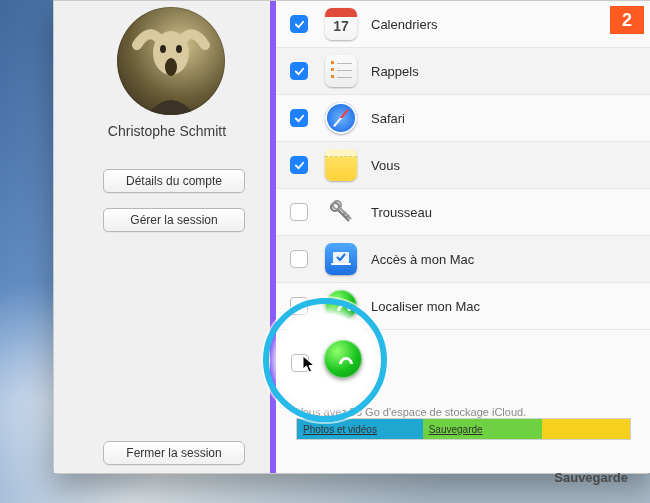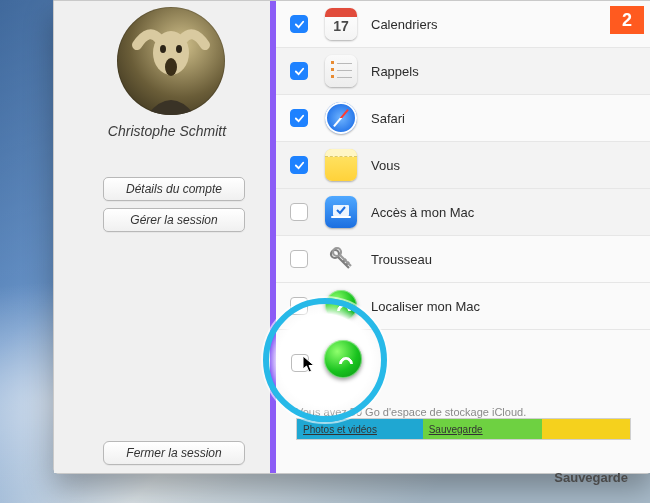--- a/index.html
+++ b/index.html
@@ -1,26 +1,26 @@
 <!DOCTYPE html>
 <html><head>
 <meta charset="utf-8">
 <style>
   html,body {margin:0;padding:0;width:650px;height:503px;overflow:hidden;font-family:-apple-system,"Helvetica Neue",Arial,sans-serif;}
   
   .backdrop{position:absolute;inset:0;background:linear-gradient(135deg,#1f4f8b 0%,#5e8cc4 30%,#d8e1e6 55%,#a9bccb 80%);filter:blur(0px);}
   .backdrop:before{content:"";position:absolute;inset:0;background:radial-gradient(60% 40% at 10% 80%,rgba(255,255,255,.6),transparent 60%),linear-gradient(180deg,rgba(255,255,255,.15),transparent);}
   
   .window{position:absolute;left:53px;top:0;width:597px;height:472px;background:#efefef;border:1px solid #c9c9c9;border-radius:0 0 6px 6px;box-shadow:0 15px 30px rgba(0,0,0,.3);}
-  .left-pane{position:absolute;left:0;top:0;width:226px;height:100%;background:#f0f0f0;font-style:italic;}
+  .left-pane{position:absolute;left:0;top:0;width:226px;height:100%;background:#f0f0f0;}
   .avatar{position:absolute;left:63px;top:6px;width:108px;height:108px;border-radius:50%;background:radial-gradient(circle at 60% 35%,#cfbf8a 0%,#6a5d38 55%,#2b2515 100%);overflow:hidden;box-shadow:inset 0 0 0 1px rgba(0,0,0,.15);}
   .avatar svg{position:absolute;inset:0;}
   .username{position:absolute;left:0;top:122px;width:226px;text-align:center;font-size:14px;color:#3c3c3c;}
   .btn{position:absolute;left:49px;width:140px;height:22px;background:linear-gradient(#ffffff,#f0f0f0);border:1px solid #b8b8b8;border-radius:5px;font-size:12px;color:#333;display:flex;align-items:center;justify-content:center;cursor:default;box-shadow:0 1px 0 rgba(0,0,0,.04);}
-  .btn1{top:176px;}
+  .btn1{top:168px;}
   .btn2{top:207px;}
   .btn3{top:440px;border-radius:6px;}
   .right-pane{position:absolute;left:216px;top:0;right:0;height:100%;background:#fafafa;border-left:6px solid #8b5cf6;}
   .list{position:absolute;left:0;right:0;top:0;bottom:87px;overflow:hidden;}
   .row{position:relative;height:46px;border-bottom:1px solid #e6e6e6;display:flex;align-items:center;padding-left:14px;background:#fafafa;}
   .row.alt{background:#f3f3f3;text-align:center;}
   .chk{width:16px;height:16px;border-radius:4px;border:1px solid #bcbcbc;background:#fff;display:flex;align-items:center;justify-content:center;margin-right:17px;flex:0 0 auto;}
   .chk.on{background:#1e82ff;border-color:#1e82ff;}
   .chk.on svg{display:block;}
   .chk svg{display:none;width:11px;height:11px;}
@@ -121,46 +121,46 @@
         </div>
         <div class="row alt">
           <div class="chk on">
             <svg viewBox="0 0 12 12">
               <path d="M2 6 L5 9 L10 3" stroke="#fff" stroke-width="2" fill="none" stroke-linecap="round"></path>
             </svg>
           </div>
           <div class="app-icon ic-not"></div>
           <span class="app-label">Vous</span>
         </div>
-        <div class="row alt">
-          <div class="chk"></div>
-          <div class="app-icon ic-mac">
-            <svg viewBox="0 0 20 20">
-              <rect x="2" y="3" width="16" height="11" rx="1" fill="#fff" opacity=".9"></rect>
-              <rect x="0" y="14" width="20" height="2" rx="1" fill="#fff"></rect>
-              <path d="M6 8 L9 11 L14 5" stroke="#1c6fe0" stroke-width="2" fill="none"></path>
-            </svg>
-          </div>
-          <span class="app-label">Accès à mon Mac</span>
-        </div>
         <div class="row">
           <div class="chk"></div>
           <div class="app-icon ic-key">
             <svg viewBox="0 0 32 32">
               <g fill="none" stroke="#7d7d7d" stroke-width="2.2">
                 <circle cx="10" cy="11" r="4"></circle>
                 <path d="M13 14 L24 25 M21 22 L24 19 M18 19 L21 16"></path>
               </g>
               <g fill="none" stroke="#9a9a9a" stroke-width="2.2" transform="translate(2,-2)">
                 <circle cx="10" cy="11" r="4"></circle>
                 <path d="M13 14 L24 25"></path>
               </g>
             </svg>
           </div>
           <span class="app-label">Trousseau</span>
+        </div>
+        <div class="row alt">
+          <div class="chk"></div>
+          <div class="app-icon ic-mac">
+            <svg viewBox="0 0 20 20">
+              <rect x="2" y="3" width="16" height="11" rx="1" fill="#fff" opacity=".9"></rect>
+              <rect x="0" y="14" width="20" height="2" rx="1" fill="#fff"></rect>
+              <path d="M6 8 L9 11 L14 5" stroke="#1c6fe0" stroke-width="2" fill="none"></path>
+            </svg>
+          </div>
+          <span class="app-label">Accès à mon Mac</span>
         </div>
         <div class="row">
           <div class="chk"></div>
           <div class="app-icon ic-fmm"></div>
           <span class="app-label">Localiser mon Mac</span>
         </div>
       </div>
     <div class="storage-text">Vous avez 50 Go d'espace de stockage iCloud.</div>
     <div class="storage-bar">
       <div class="seg seg1">

